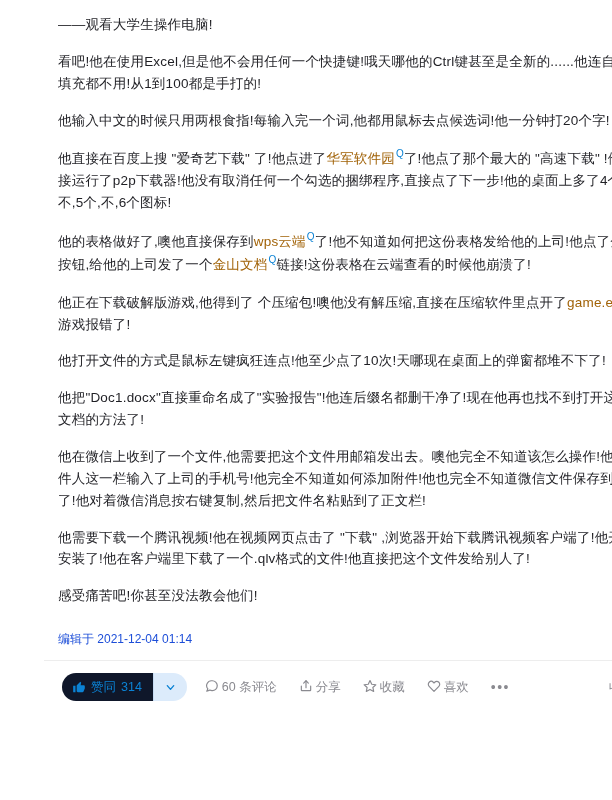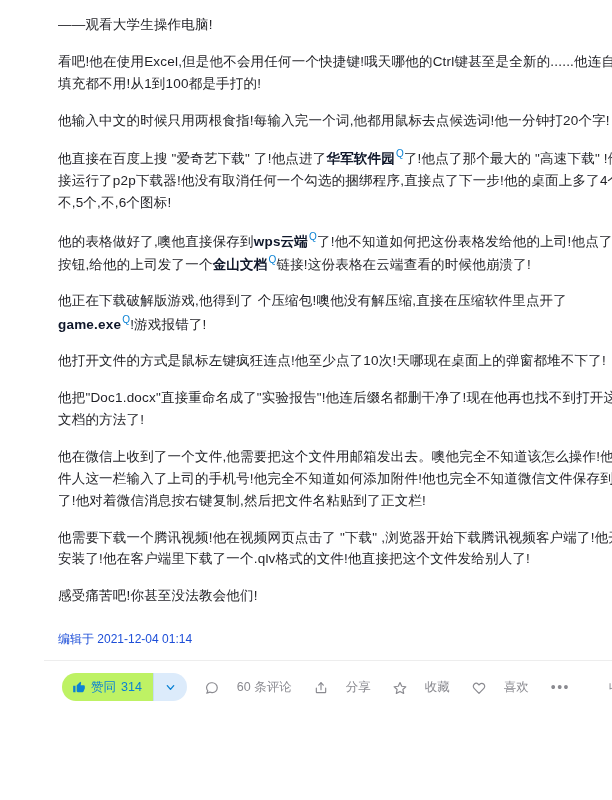--- a/index.html
+++ b/index.html
@@ -28,24 +28,23 @@
     line-height: 1.62;
     margin: 0 0 15px 0;
     letter-spacing: 0.2px;
     word-break: break-word;
     color: #1f1f24;
   }
   .para.first {
     margin-top: 4px;
   }
   .link {
-    color: #0f172a;
+    color: #a16207;
     text-decoration: none;
     cursor: pointer;
-    font-weight: bold;
   }
   .link-q {
     color: #0b82d4;
     font-size: 10px;
     vertical-align: super;
     margin-left: 1px;
   }
   .edited {
     font-size: 12px;
     color: #1d4ed8;
@@ -65,21 +64,21 @@
   .vote-group {
     display: flex;
     align-items: stretch;
     height: 28px;
     margin-right: 18px;
   }
   .vote-up {
     display: flex;
     align-items: center;
     gap: 5px;
-    background: #bef264;
+    background: #0f172a;
     color: #0b82d4;
     border-radius: 14px 0 0 14px;
     padding: 0 11px 0 10px;
     font-size: 12.5px;
     cursor: pointer;
     white-space: nowrap;
   }
   .vote-sep {
     width: 1px;
     background: #c6dcf3;
@@ -89,22 +88,22 @@
     align-items: center;
     justify-content: center;
     background: #dcebfb;
     color: #0b82d4;
     border-radius: 0 14px 14px 0;
     padding: 0 11px;
     cursor: pointer;
   }
   .act {
     display: flex;
-    align-items: flex-end;
-    gap: 17px;
+    align-items: flex-start;
+    gap: 2px;
     color: #8a8a90;
     font-size: 12.5px;
     margin-right: 22px;
     cursor: pointer;
     white-space: nowrap;
   }
   .act.more {
     letter-spacing: 1.5px;
     font-size: 14px;
     margin-right: 0;

